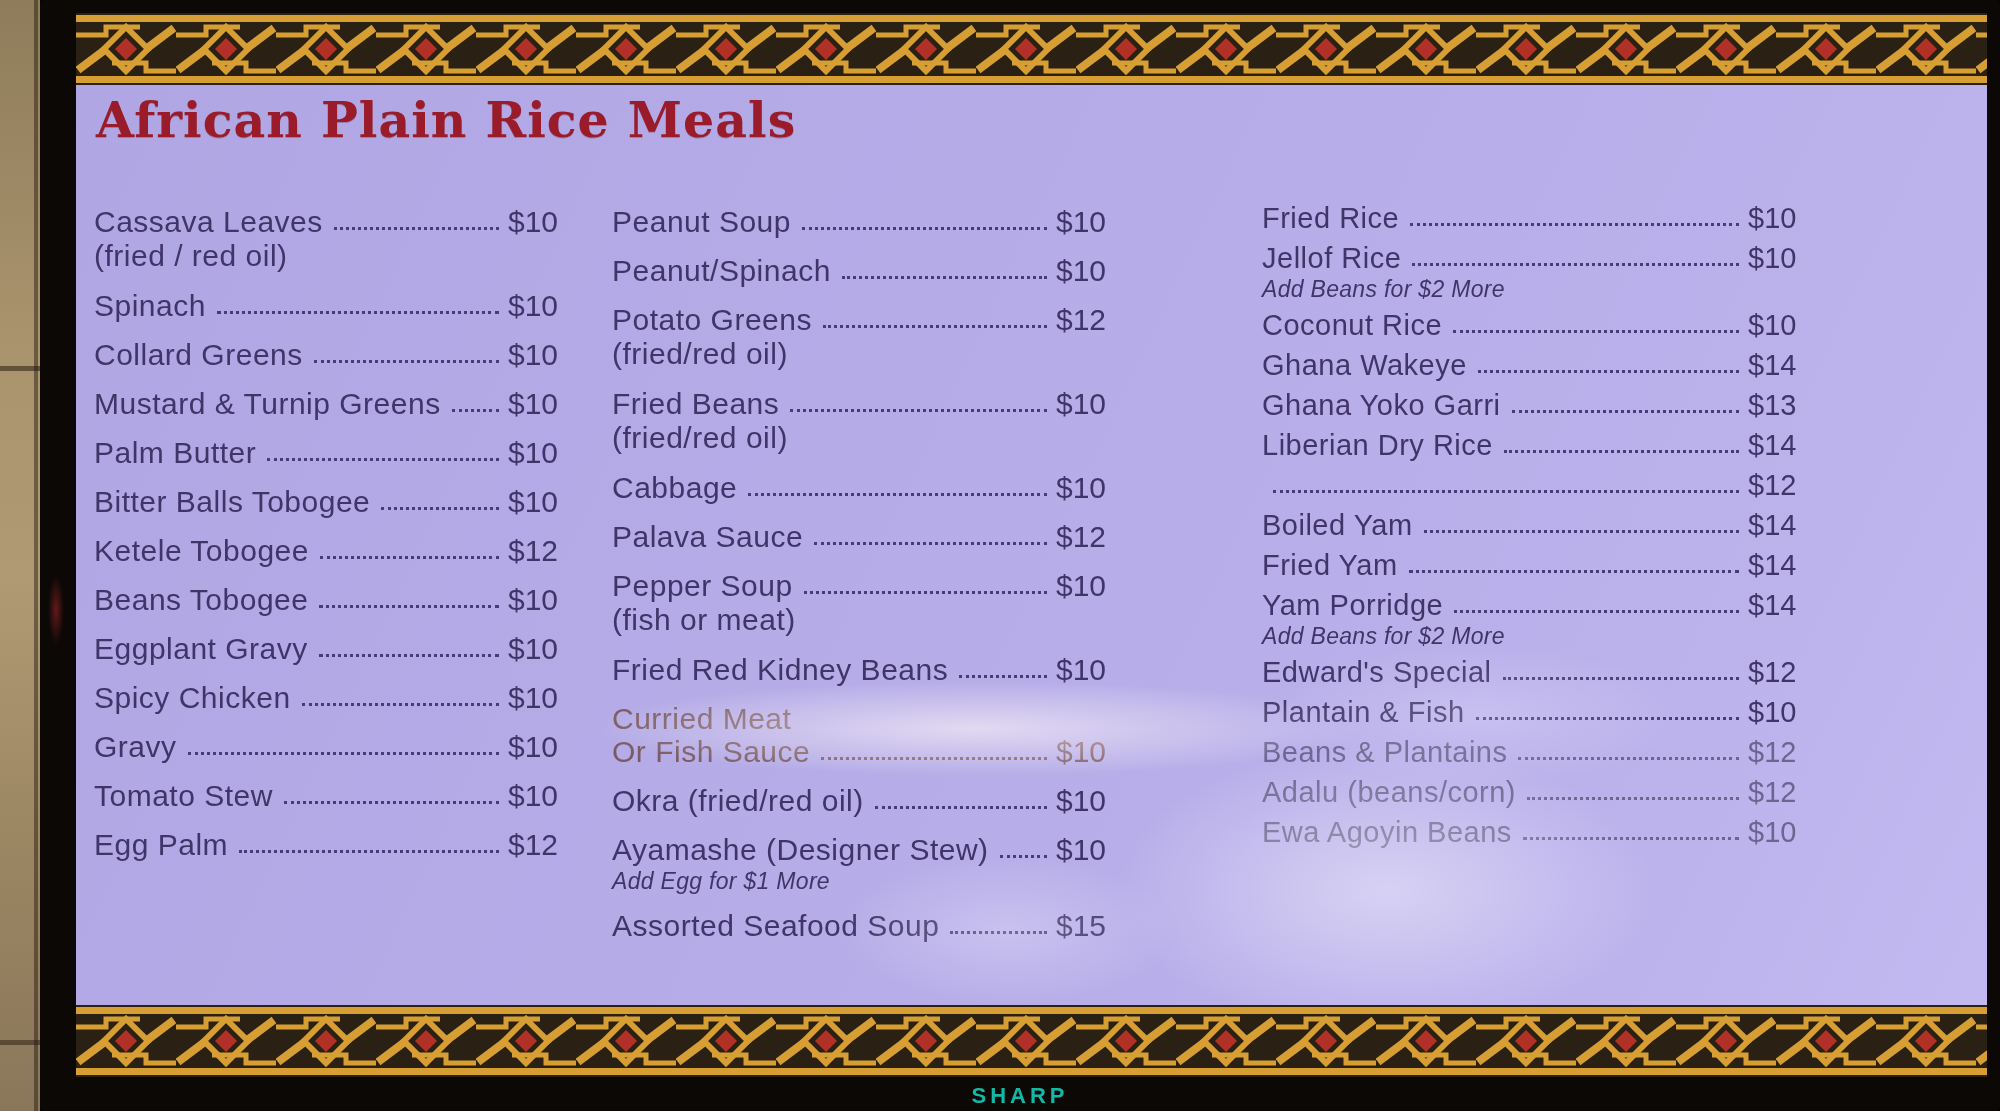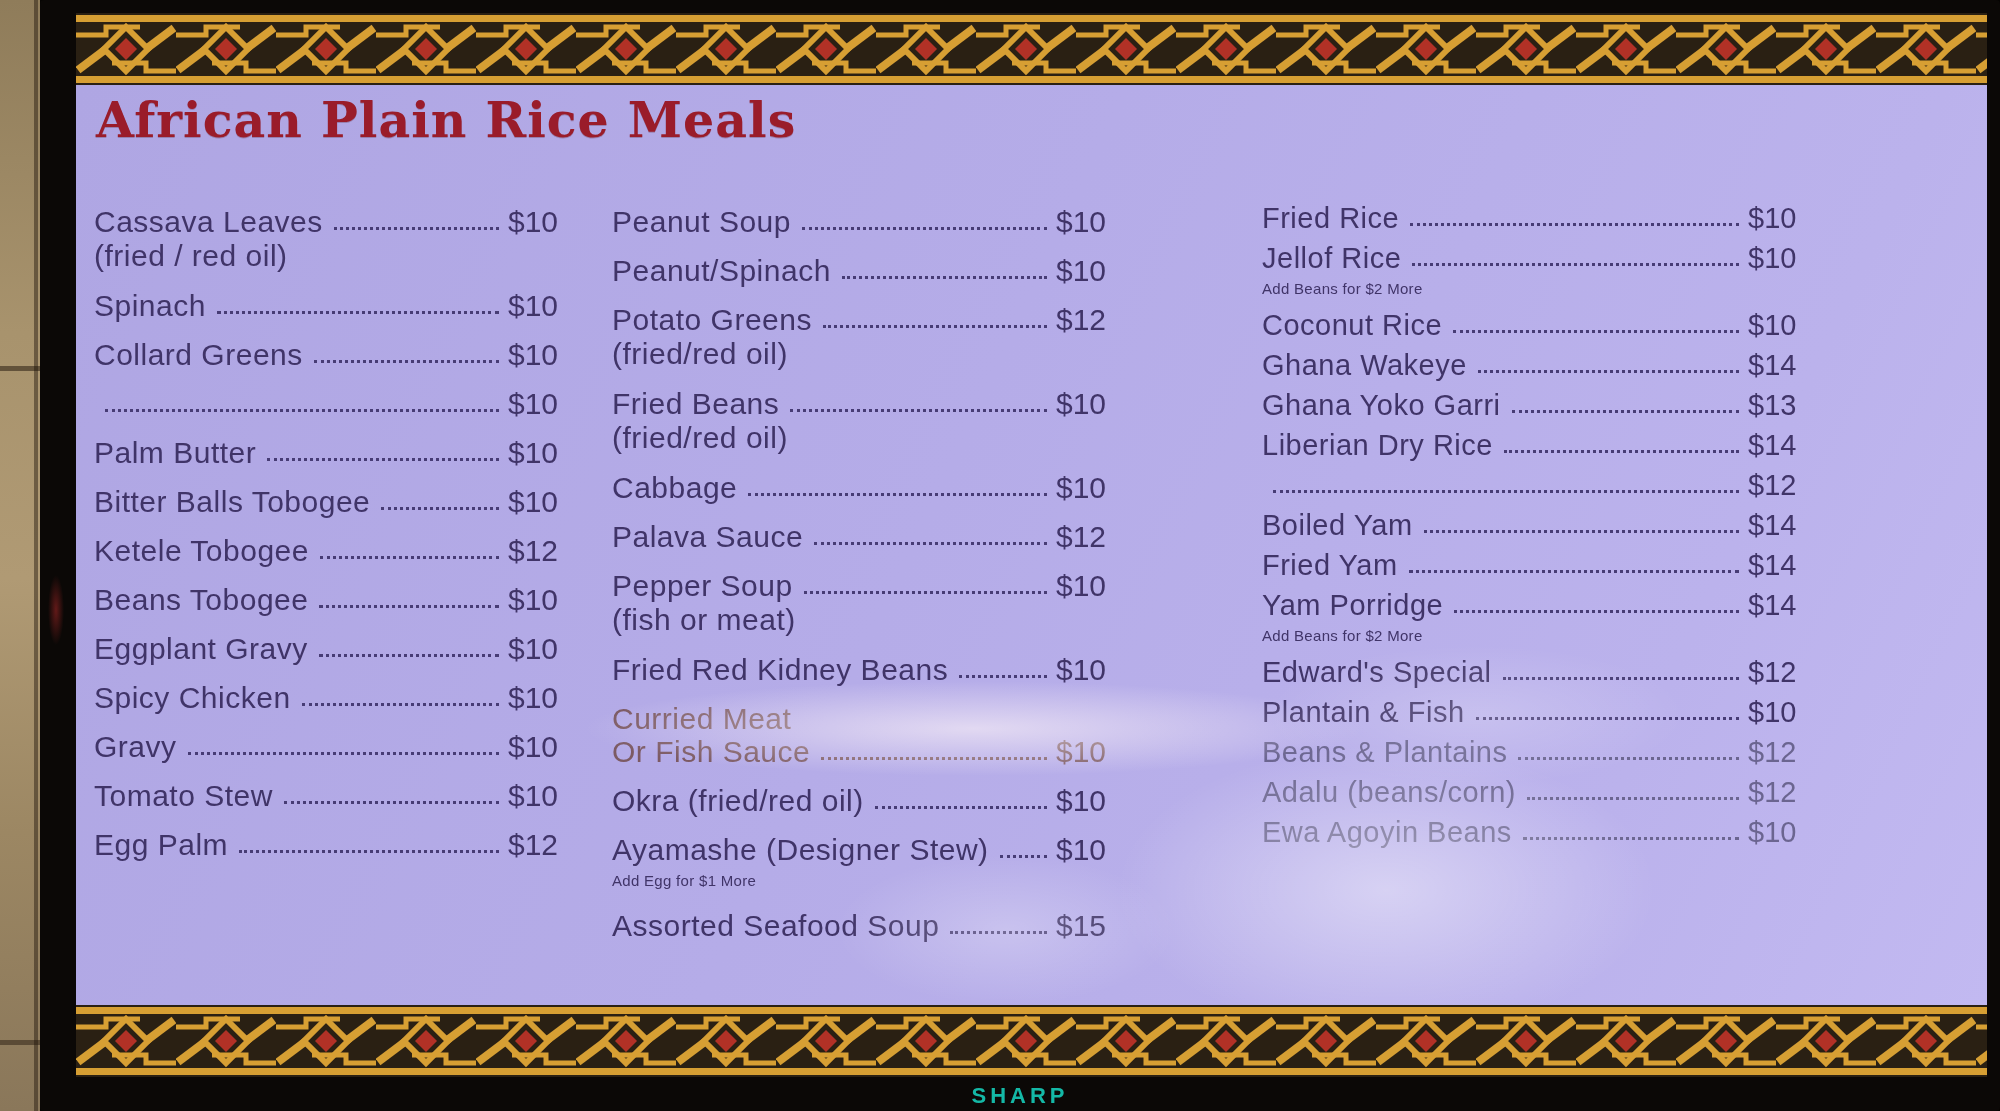--- a/index.html
+++ b/index.html
@@ -43,21 +43,21 @@
   .menu-item{margin-bottom:16px;}
   .col-c .menu-item{margin-bottom:9px;}
   .menu-item.stack{margin-top:-16px;}
   .item-line{display:flex;align-items:flex-end;line-height:33px;}
   .col-c .item-line{line-height:31px;}
   .item-name{white-space:nowrap;letter-spacing:.5px;}
   .leader{flex:1;min-width:16px;border-bottom:3px dotted #473c75;margin:0 9px 8px 11px;}
   .item-price{flex:0 0 64px;text-align:left;white-space:nowrap;}
   .col-c .item-price{flex-basis:62px;}
   .item-sub{line-height:34px;margin-top:1px;letter-spacing:.5px;}
-  .item-note{font-size:15px;line-height:24px;margin:3px 0 4px;letter-spacing:.3px;}
+  .item-note{font-size:23px;line-height:24px;margin:3px 0 4px;letter-spacing:.3px;font-style:italic;}
 
   .dim1,.dim1 .leader{color:#7c5a63;border-color:#7c5a63;}
   .dim2,.dim2 .leader{color:#6b6590;border-color:#6b6590;}
 
   .glare{position:absolute;pointer-events:none;border-radius:50%;}
   .g1{left:508px;top:596px;width:780px;height:95px;
     background:radial-gradient(closest-side,rgba(255,246,248,.6),rgba(255,246,248,0));}
   .g2{left:1040px;top:660px;width:540px;height:290px;
     background:radial-gradient(closest-side,rgba(255,255,255,.42),rgba(255,255,255,0));}
   .g3{left:760px;top:770px;width:340px;height:150px;
@@ -119,20 +119,21 @@
             </div>
             <div class="menu-item">
               <div class="item-line">
                 <span class="item-name">Collard Greens</span>
                 <span class="leader"></span>
                 <span class="item-price">$10</span>
               </div>
             </div>
             <div class="menu-item">
               <div class="item-line">
+                <span class="item-name">Mustard &amp; Turnip Greens</span>
                 <span class="leader"></span>
                 <span class="item-price">$10</span>
               </div>
             </div>
             <div class="menu-item">
               <div class="item-line">
                 <span class="item-name">Palm Butter</span>
                 <span class="leader"></span>
                 <span class="item-price">$10</span>
               </div>

